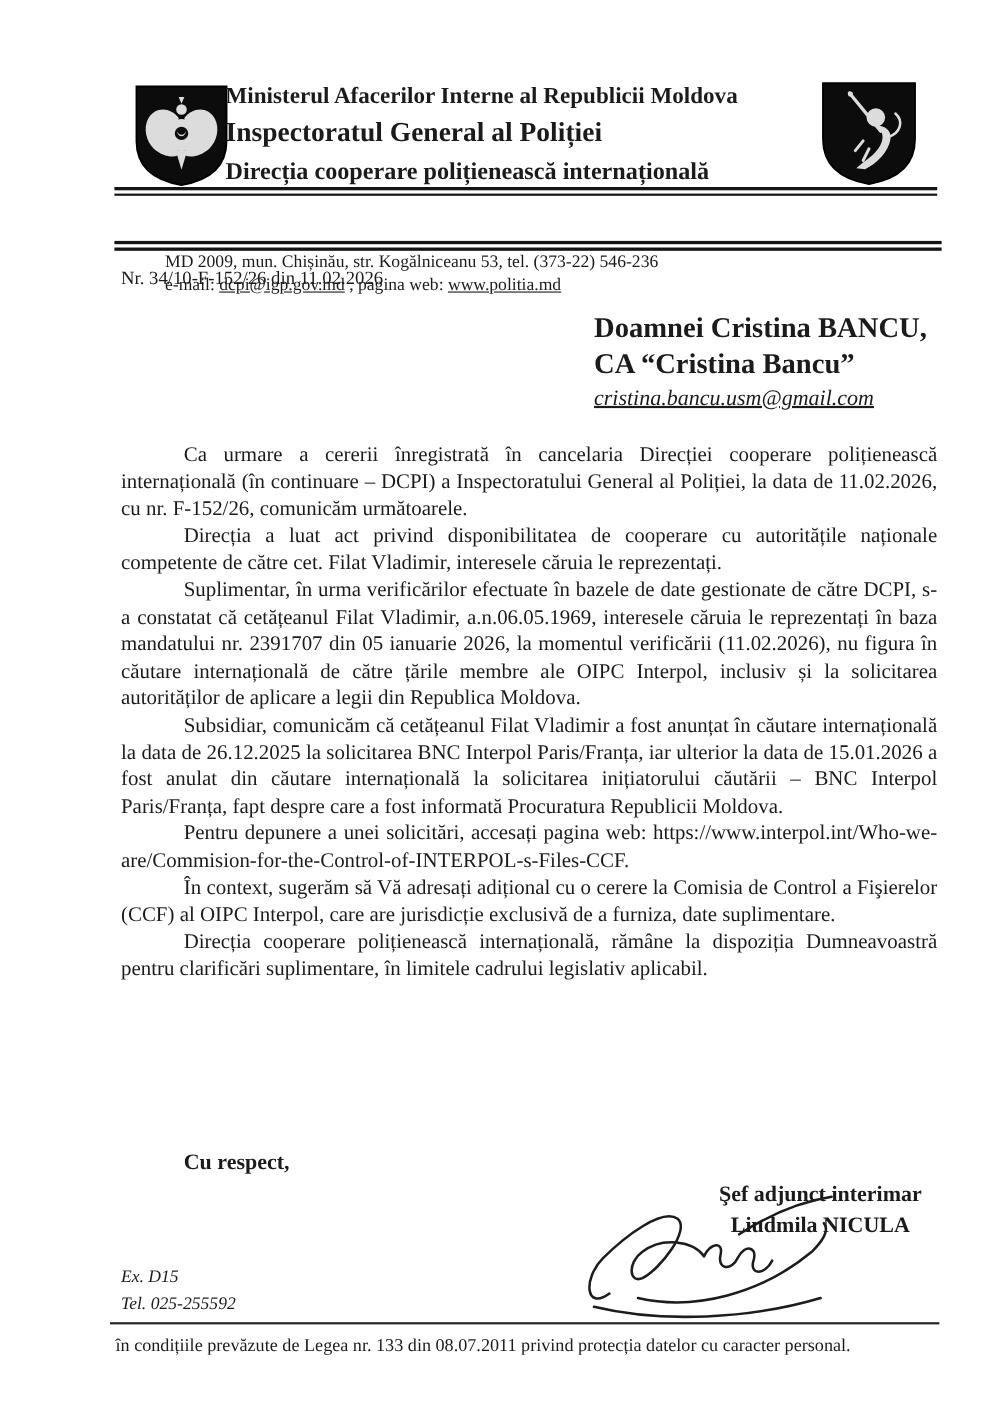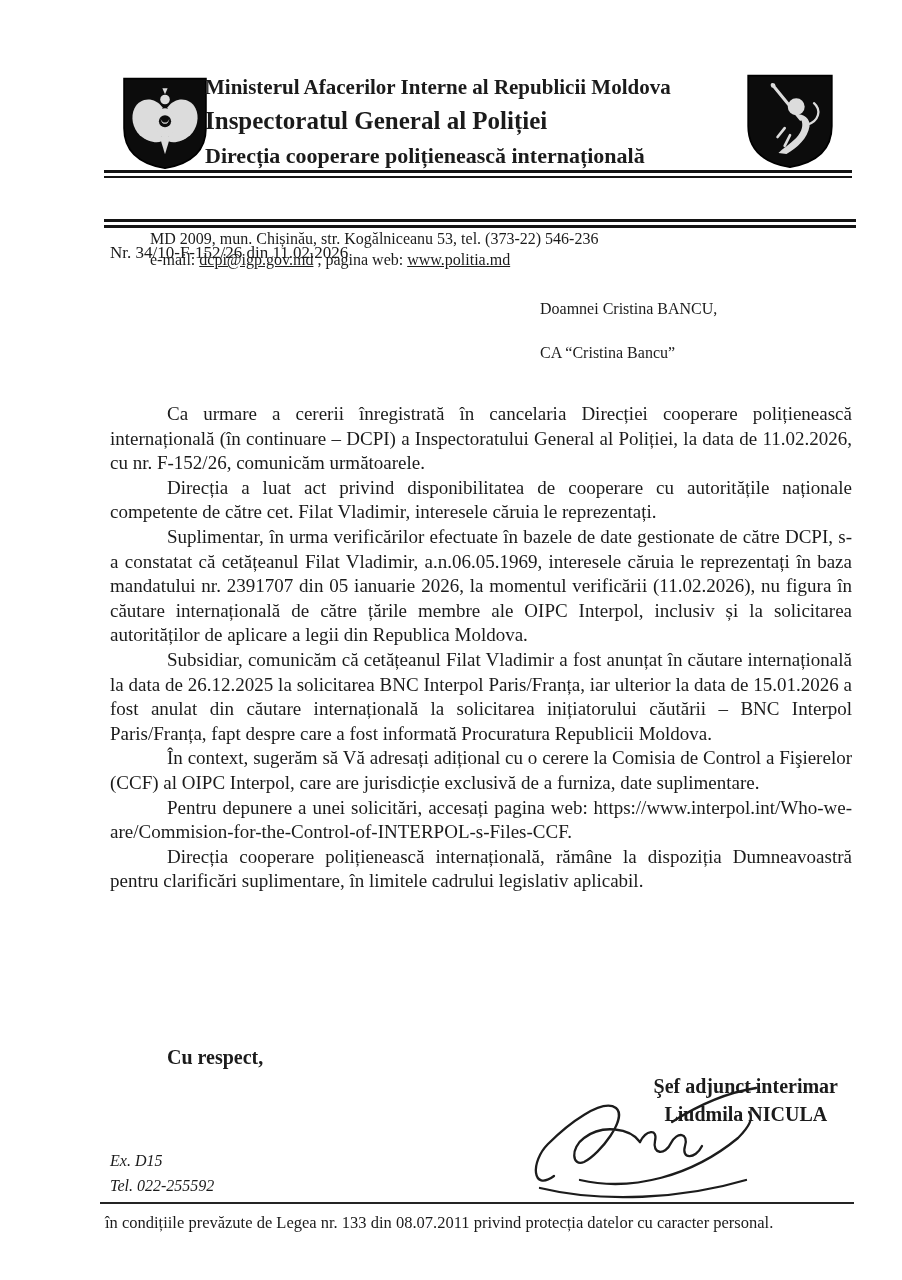--- a/index.html
+++ b/index.html
@@ -20,21 +20,21 @@
   .rule-double-1{position:absolute;left:104px;top:170px;width:748px;height:3px;
     border-top:3px solid #141414;border-bottom:2px solid #141414;}
   .rule-double-2{position:absolute;left:104px;top:219px;width:752px;height:3px;
     border-top:3px solid #141414;border-bottom:3px solid #141414;}
   .contact-block{position:absolute;left:150px;top:180px;width:650px;text-align:left;
     font-size:16px;line-height:21px;margin-top:48px;}
   .contact-block .u{text-decoration:underline;}
   
   .ref-line{position:absolute;left:110px;top:243px;font-size:17px;}
   .recipient{position:absolute;left:540px;top:281px;width:330px;}
-  .recipient .r-bold{font-weight:normal;font-size:16px;line-height:33px;margin-top:11px;}
+  .recipient .r-bold{font-weight:bold;font-size:26px;line-height:33px;}
   .recipient .r-email{font-style:italic;font-size:20px;line-height:31px;text-decoration:underline;}
   
   .body-text{position:absolute;left:110px;top:402px;width:742px;
     font-size:19px;line-height:24.6px;text-align:justify;}
   .body-text p{margin:0;text-indent:57px;}
   
   .salutation{position:absolute;left:167px;top:1046px;font-weight:bold;font-size:20px;}
   .signer{position:absolute;right:64px;top:1072px;text-align:center;
     font-weight:bold;font-size:20px;line-height:28px;}
   .signature{position:absolute;left:522px;top:1080px;width:244px;height:126px;z-index:2;}
@@ -85,29 +85,30 @@
     <div><span>e-mail: </span><span class="u">dcpi@igp.gov.md</span><span> , pagina web: </span><span class="u">www.politia.md</span></div>
   </div>
 
   <div class="rule-double-2"></div>
 
   <div class="ref-line">Nr. 34/10-F-152/26 din 11.02.2026</div>
 
   <div class="recipient">
     <div class="r-bold">Doamnei Cristina BANCU,</div>
     <div class="r-bold">CA “Cristina Bancu”</div>
+    <div class="r-email">cristina.bancu.usm@gmail.com</div>
   </div>
 
   <div class="body-text">
     <p>Ca urmare a cererii înregistrată în cancelaria Direcției cooperare polițienească internațională (în continuare – DCPI) a Inspectoratului General al Poliției, la data de 11.02.2026, cu nr. F-152/26, comunicăm următoarele.</p>
     <p>Direcția a luat act privind disponibilitatea de cooperare cu autoritățile naționale competente de către cet. Filat Vladimir, interesele căruia le reprezentați.</p>
     <p>Suplimentar, în urma verificărilor efectuate în bazele de date gestionate de către DCPI, s-a constatat că cetățeanul Filat Vladimir, a.n.06.05.1969, interesele căruia le reprezentați în baza mandatului nr. 2391707 din 05 ianuarie 2026,  la momentul verificării (11.02.2026), nu figura în căutare internațională de către țările membre ale OIPC Interpol, inclusiv și la solicitarea autorităților de aplicare a legii din Republica Moldova.</p>
     <p>Subsidiar, comunicăm că cetățeanul Filat Vladimir a fost anunțat în căutare internațională la data de 26.12.2025 la solicitarea BNC Interpol Paris/Franța, iar ulterior la data de 15.01.2026 a fost anulat din căutare internațională la solicitarea inițiatorului căutării – BNC Interpol Paris/Franța, fapt despre care a fost informată Procuratura Republicii Moldova.</p>
+    <p>Pentru depunere a unei solicitări, accesați pagina web: https://www.interpol.int/Who-we-are/Commision-for-the-Control-of-INTERPOL-s-Files-CCF.</p>
     <p>În context, sugerăm să Vă adresați adițional cu o cerere la Comisia de Control a Fişierelor (CCF) al OIPC Interpol, care are jurisdicție exclusivă de a furniza, date suplimentare.</p>
-    <p>Pentru depunere a unei solicitări, accesați pagina web: https://www.interpol.int/Who-we-are/Commision-for-the-Control-of-INTERPOL-s-Files-CCF.</p>
     <p>Direcția cooperare polițienească internațională, rămâne la dispoziția Dumneavoastră pentru clarificări suplimentare, în limitele cadrului legislativ aplicabil.</p>
   </div>
 
   <div class="salutation">Cu respect,</div>
 
   <div class="signer">
     <div>Şef adjunct interimar</div>
     <div>Liudmila NICULA</div>
   </div>
 
@@ -116,21 +117,21 @@
       <path d="M32 96 C10 112 8 82 26 64 C46 44 80 18 94 28 C106 38 78 74 62 82 C50 87 48 68 62 58 C80 44 108 48 118 62"></path>
       <path d="M118 62 C124 50 136 48 133 61 C130 74 143 76 149 63 C155 51 167 53 163 66 C159 79 173 80 180 66"></path>
       <path d="M150 42 C178 24 208 12 234 8"></path>
       <path d="M58 100 C110 112 170 96 216 58 C226 48 232 38 227 32"></path>
       <path d="M18 108 C80 123 160 119 224 100"></path>
     </g>
   </svg>
 
   <div class="executor">
     <div>Ex. D15</div>
-    <div>Tel. 022-255592</div>
+    <div>Tel. 025-255592</div>
   </div>
 
   <div class="rule-thin"></div>
 
   <div class="notice">
     <div class="n2">în condițiile prevăzute de Legea nr. 133 din 08.07.2011 privind protecția datelor cu caracter personal.</div>
   </div>
 
 </div>
 

